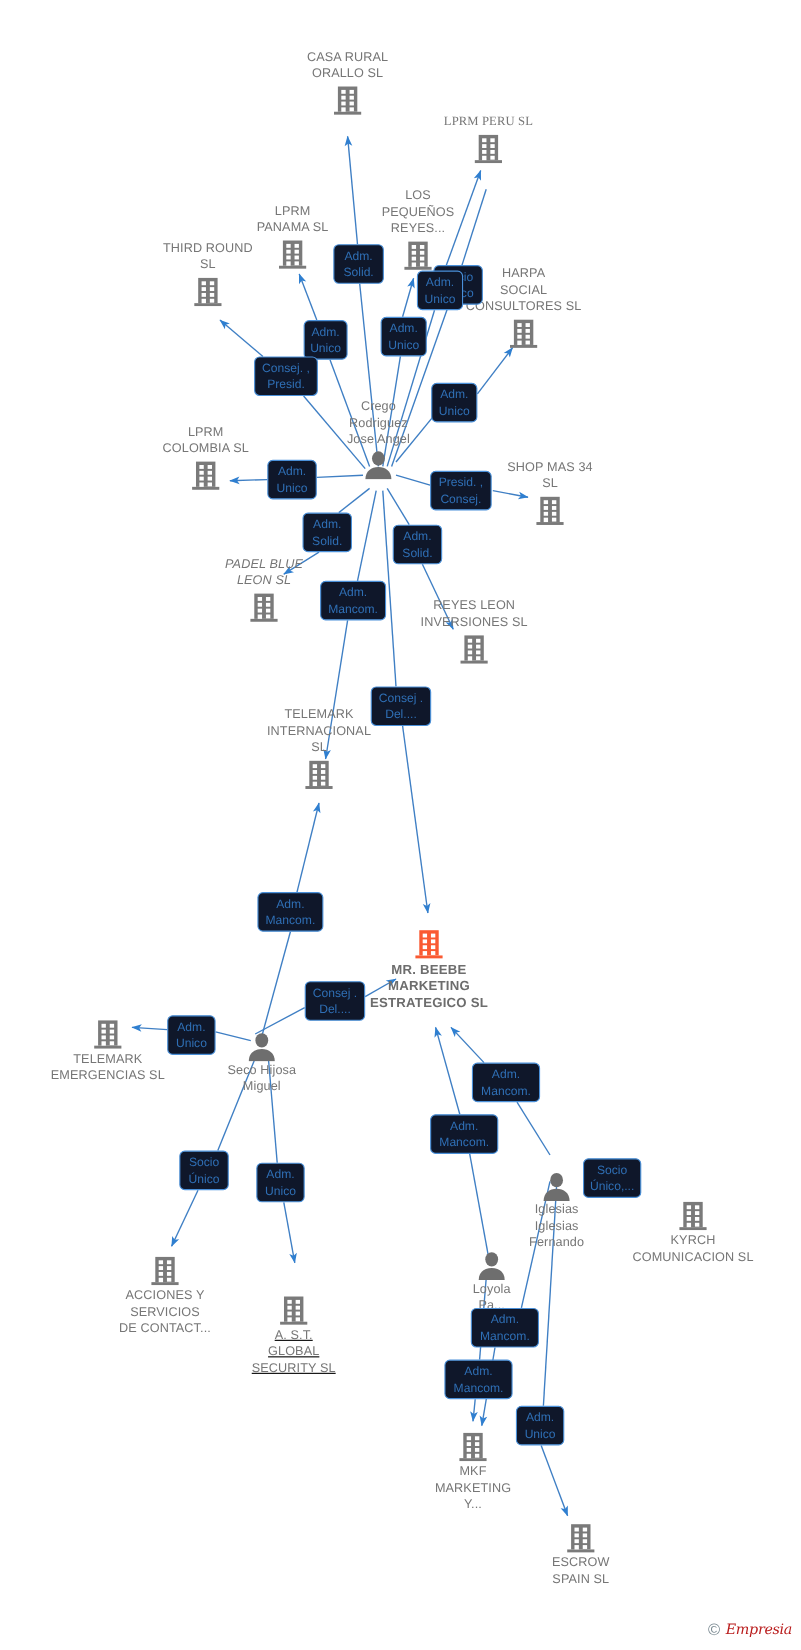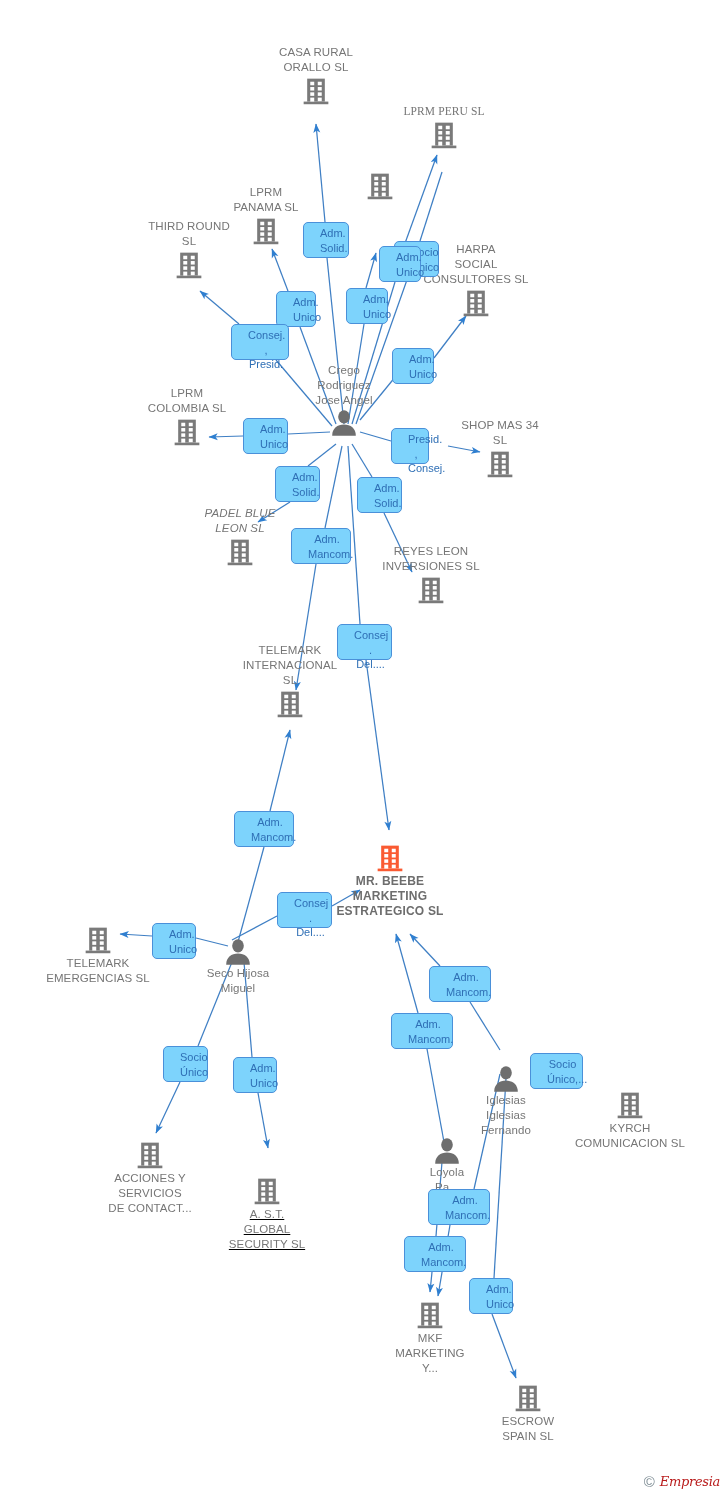--- a/index.html
+++ b/index.html
@@ -50,28 +50,28 @@
   .node.highlight .caption {
     color: #6d6d6d;
     font-weight: bold;
     font-size: 12px;
     letter-spacing: .2px;
   }
   
   .chip {
     position: absolute;
     box-sizing: border-box;
-    background: #7dd3fc;
+    background: #0f172a;
     border: 1.4px solid #4a90d9;
     border-radius: 5px;
     color: #2f6fb5;
     font-size: 11px;
     line-height: 14.5px;
     text-align: center;
-    padding: 3px 4px 4px 16px;
+    padding: 3px 4px 4px 4px;
     white-space: pre-line;
     z-index: 6;
     box-shadow: 0 0 0 0 rgba(0,0,0,0);
   }
   .chip.behind { z-index: 4; }
   .chip.front  { z-index: 8; }
   
   #watermark {
     position: absolute;
     right: 8px;
@@ -232,20 +232,23 @@
               <rect x="10.5" y="12.5" width="4.5" height="4"></rect>
               <rect x="19" y="12.5" width="4.5" height="4"></rect>
               <rect x="10.5" y="18.5" width="4.5" height="4"></rect>
               <rect x="19" y="18.5" width="4.5" height="4"></rect>
               <rect x="10.5" y="24.5" width="4.5" height="4.5"></rect>
               <rect x="19" y="24.5" width="4.5" height="4"></rect>
             </g>
           </svg></span>
       </div>
       <div class="node caption-above" style="left: 380px; top: 171px;">
+        <span class="caption" style="margin-bottom: 1px;">LOS
+PEQUEÑOS
+REYES...</span>
         <span class="glyph"><svg width="30" height="30" viewBox="0 0 34 34" xmlns="http://www.w3.org/2000/svg">
             <g fill="#7a7a7a">
               <rect x="7" y="3" width="20" height="26"></rect>
               <rect x="3" y="29" width="28" height="3"></rect>
             </g>
             <g fill="#ffffff">
               <rect x="10.5" y="6.5" width="4.5" height="4"></rect>
               <rect x="19" y="6.5" width="4.5" height="4"></rect>
               <rect x="10.5" y="12.5" width="4.5" height="4"></rect>
               <rect x="19" y="12.5" width="4.5" height="4"></rect>
@@ -596,21 +599,21 @@
       <div class="chip" style="left: 346px; top: 288px; width: 42px; height: 36px;">Adm.
 Unico</div>
       <div class="chip behind" style="left: 394px; top: 241px; width: 45px; height: 36px;">Socio
 Único</div>
       <div class="chip front" style="left: 379px; top: 246px; width: 42px; height: 36px;">Adm.
 Unico</div>
       <div class="chip" style="left: 392px; top: 348px; width: 42px; height: 36px;">Adm.
 Unico</div>
       <div class="chip" style="left: 243px; top: 418px; width: 45px; height: 36px;">Adm.
 Unico</div>
-      <div class="chip" style="left: 391px; top: 428px; width: 38px; height: 36px;">Presid. ,
+      <div class="chip" style="left: 391px; top: 428px; width: 56px; height: 36px;">Presid. ,
 Consej.</div>
       <div class="chip" style="left: 275px; top: 466px; width: 45px; height: 36px;">Adm.
 Solid.</div>
       <div class="chip" style="left: 357px; top: 477px; width: 45px; height: 36px;">Adm.
 Solid.</div>
       <div class="chip" style="left: 291px; top: 528px; width: 60px; height: 36px;">Adm.
 Mancom.</div>
       <div class="chip" style="left: 337px; top: 624px; width: 55px; height: 36px;">Consej .
 Del....</div>
       <div class="chip" style="left: 234px; top: 811px; width: 60px; height: 36px;">Adm.

